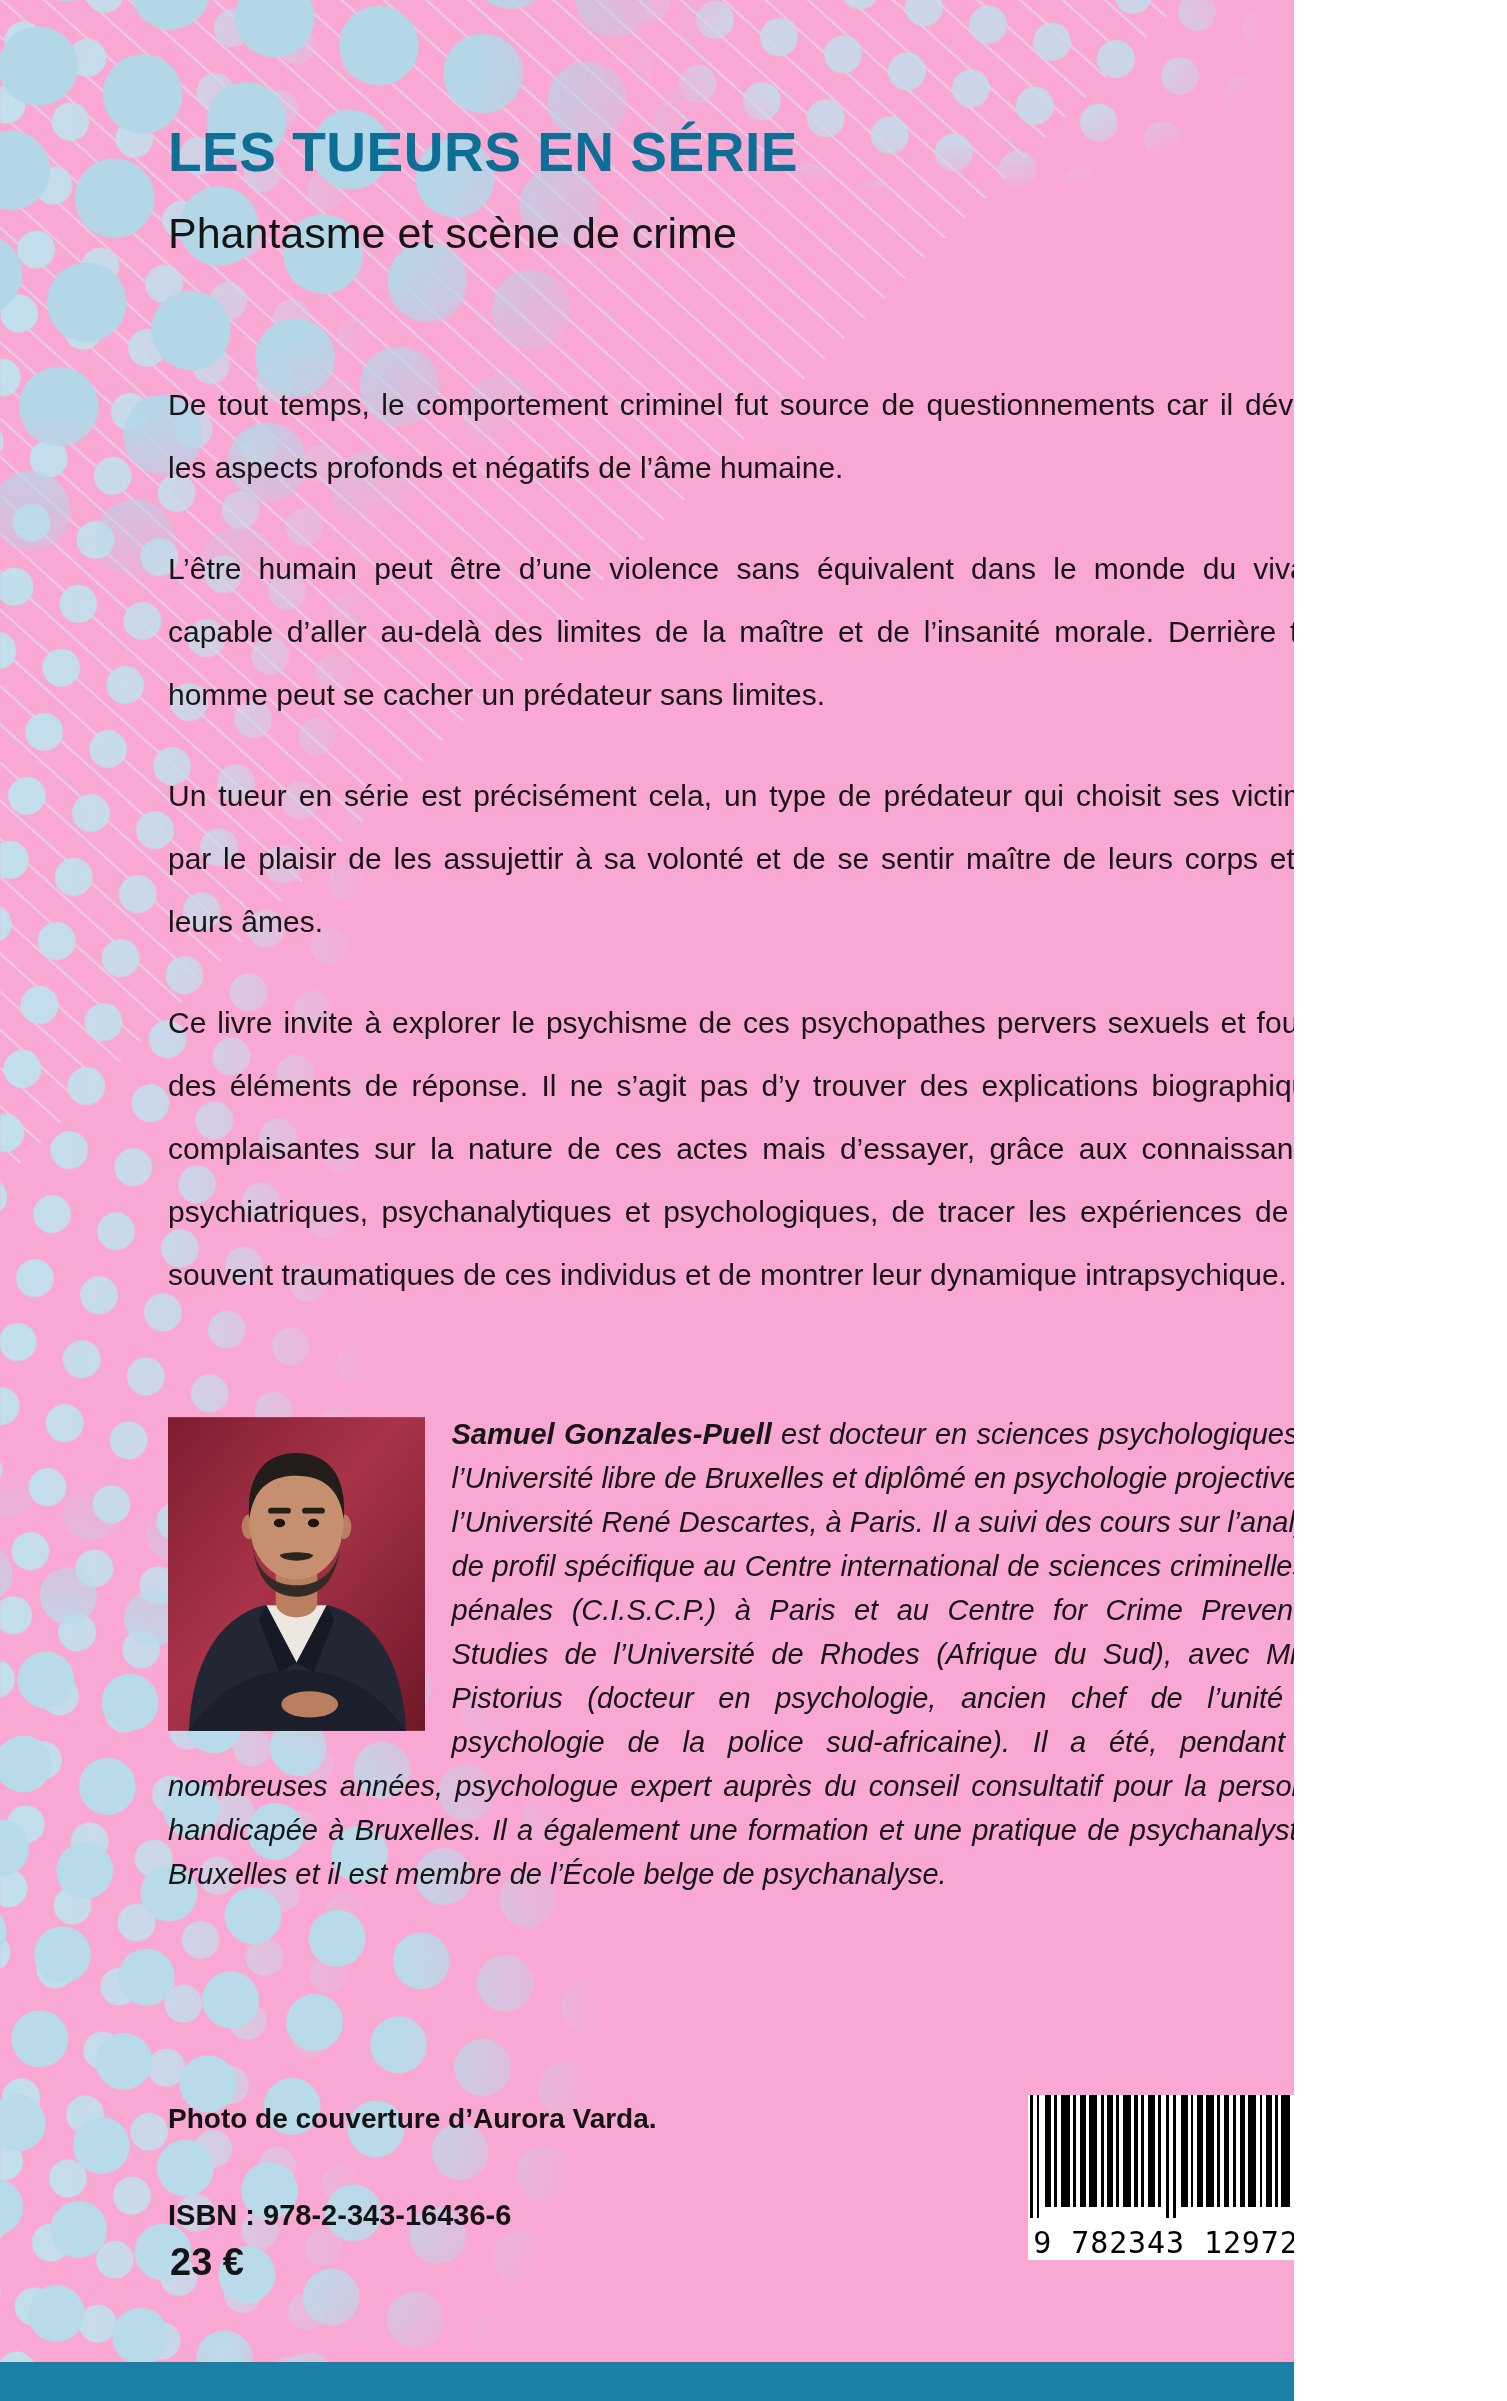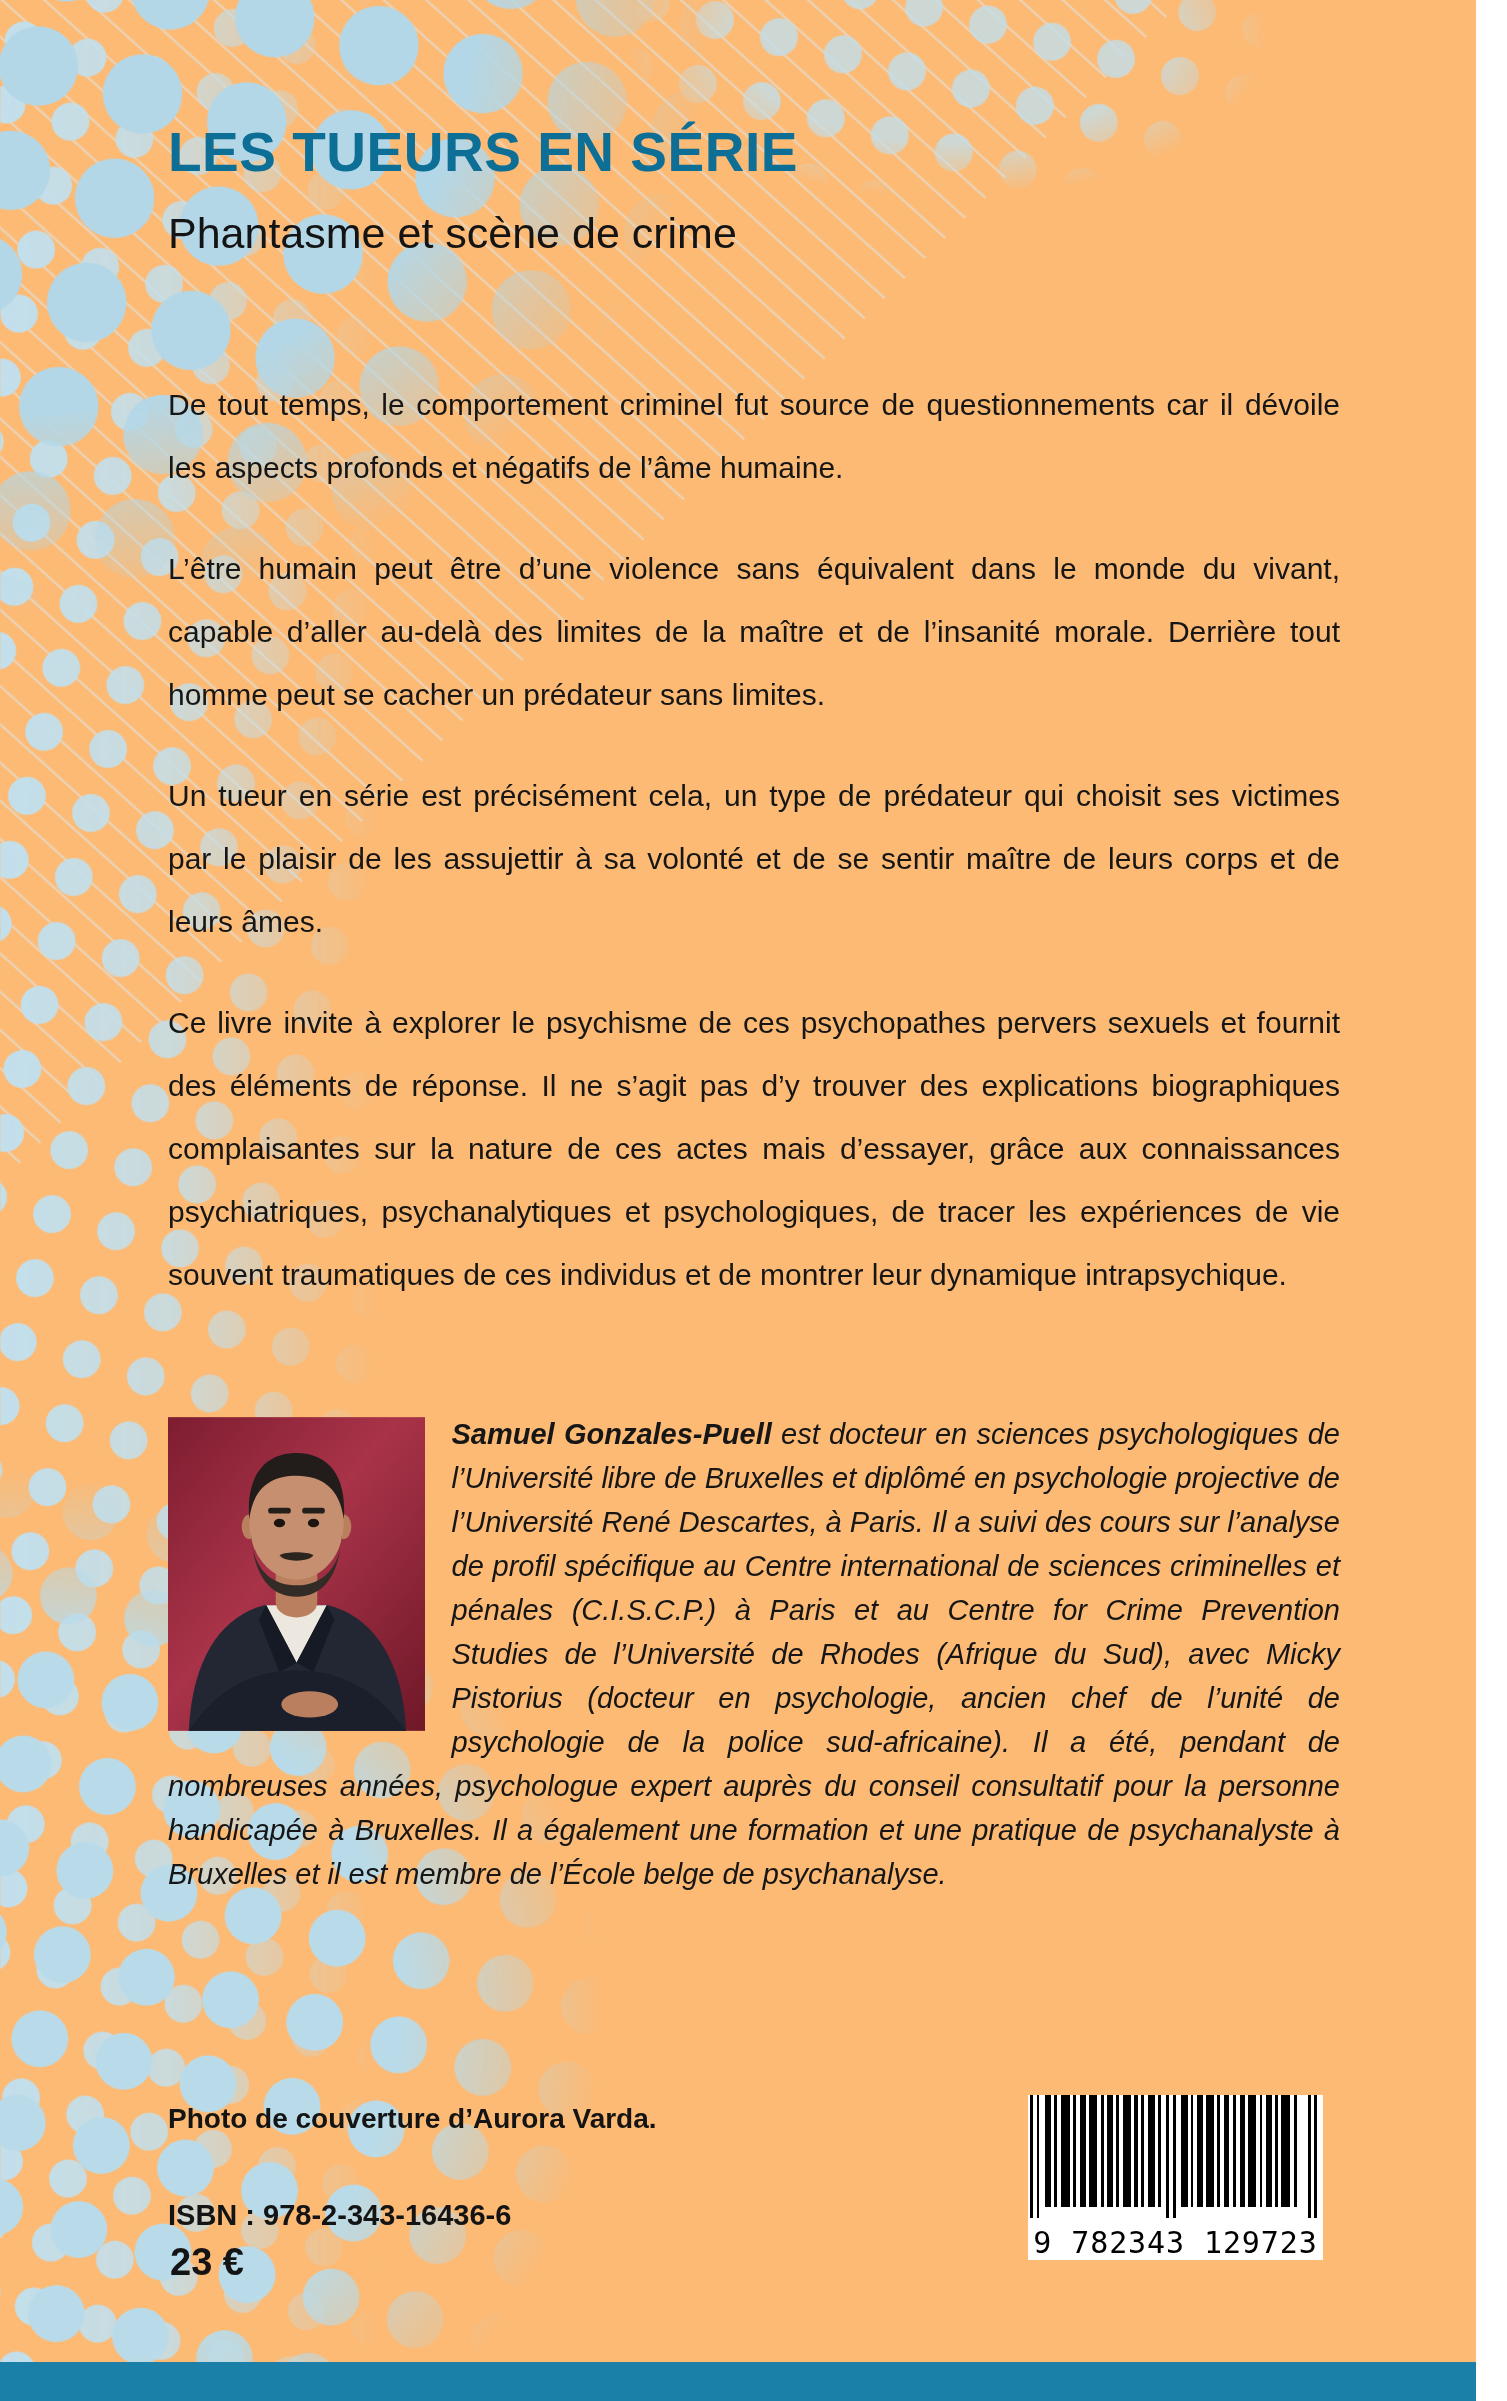--- a/index.html
+++ b/index.html
@@ -1,18 +1,18 @@
 <!DOCTYPE html>
 <html style="font-size:15px"><head>
 <meta charset="utf-8">
 <style>
   html, body { margin:0; padding:0; background:#ffffff; }
   .page {
-    position:relative; width:1476px; height:2402px;
-    background:#fdba74; overflow:hidden;
+    position:relative; width:1294px; height:2402px;
+    background:#f9a8d4; overflow:hidden;
     font-family:"Liberation Sans", sans-serif;
   }
   .bg { position:absolute; left:0; top:0; z-index:0; }
   .col { position:absolute; left:168px; top:121px; width:1172px; z-index:1; }
   .title {
     margin:0 0 24.6px; font-size:55px; line-height:62px;
     font-weight:700; color:#0d6e96; letter-spacing:0.5px;
   }
   .subtitle {
     margin:0 0 114px; font-size:43px; line-height:51px;

